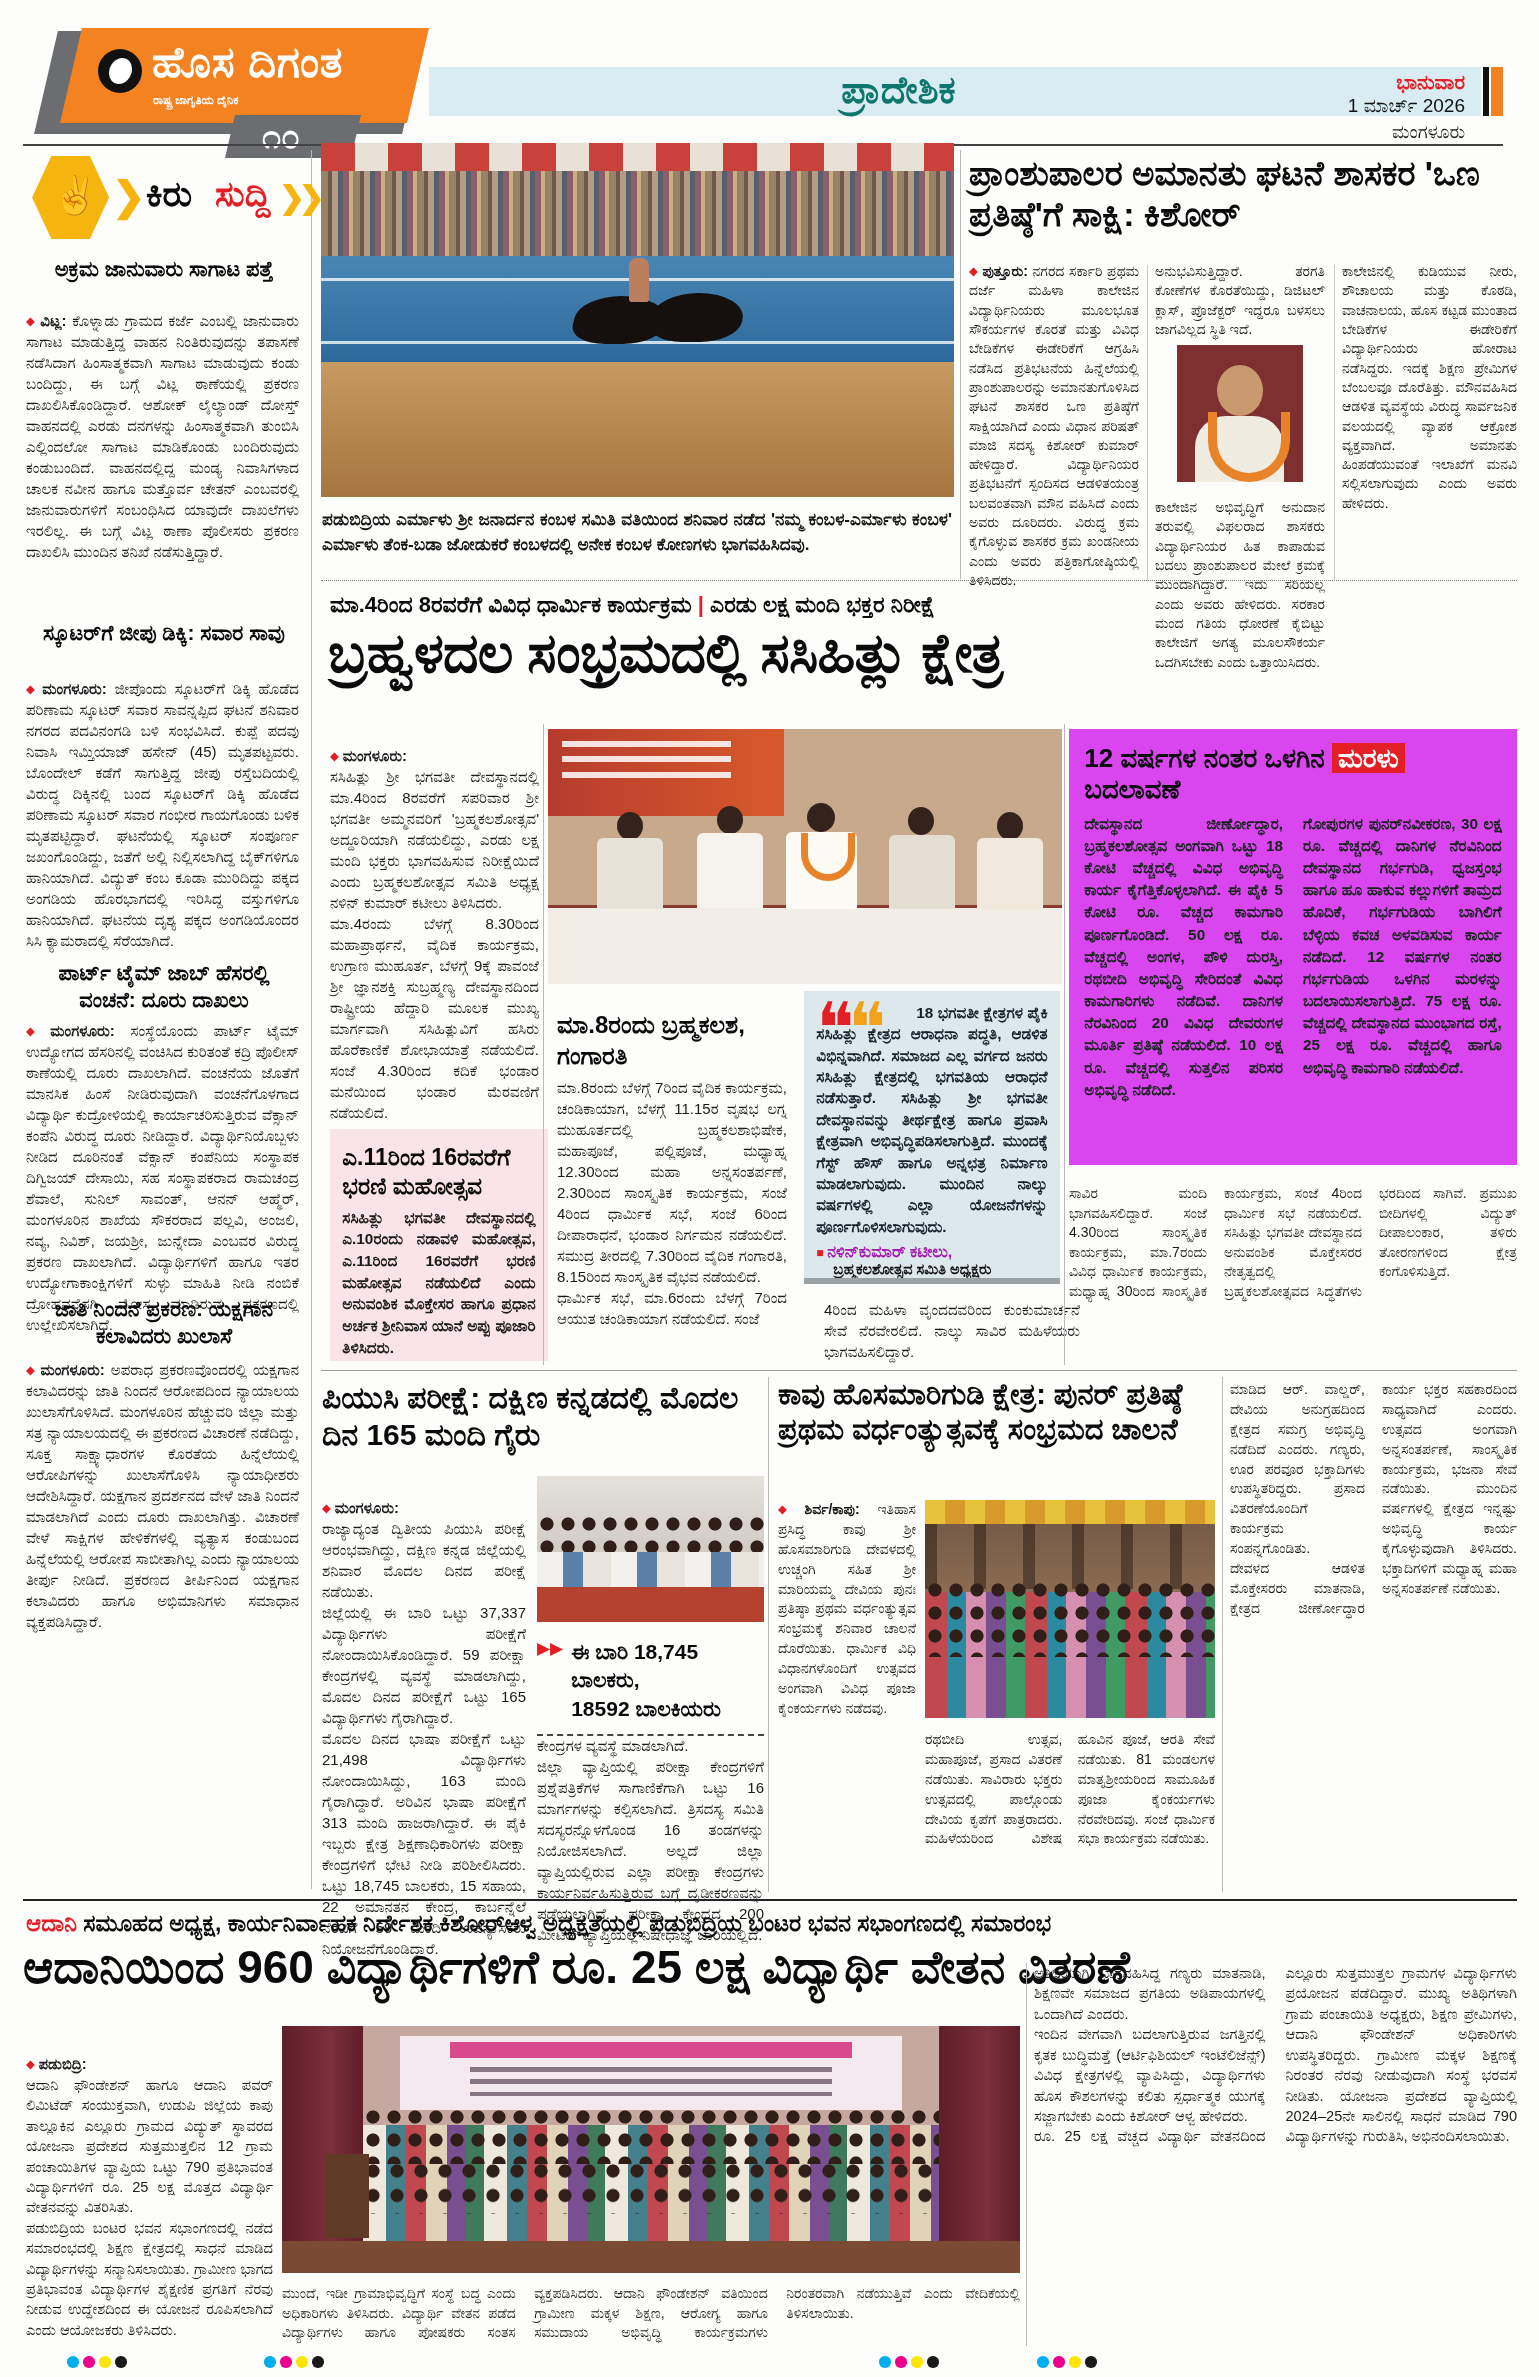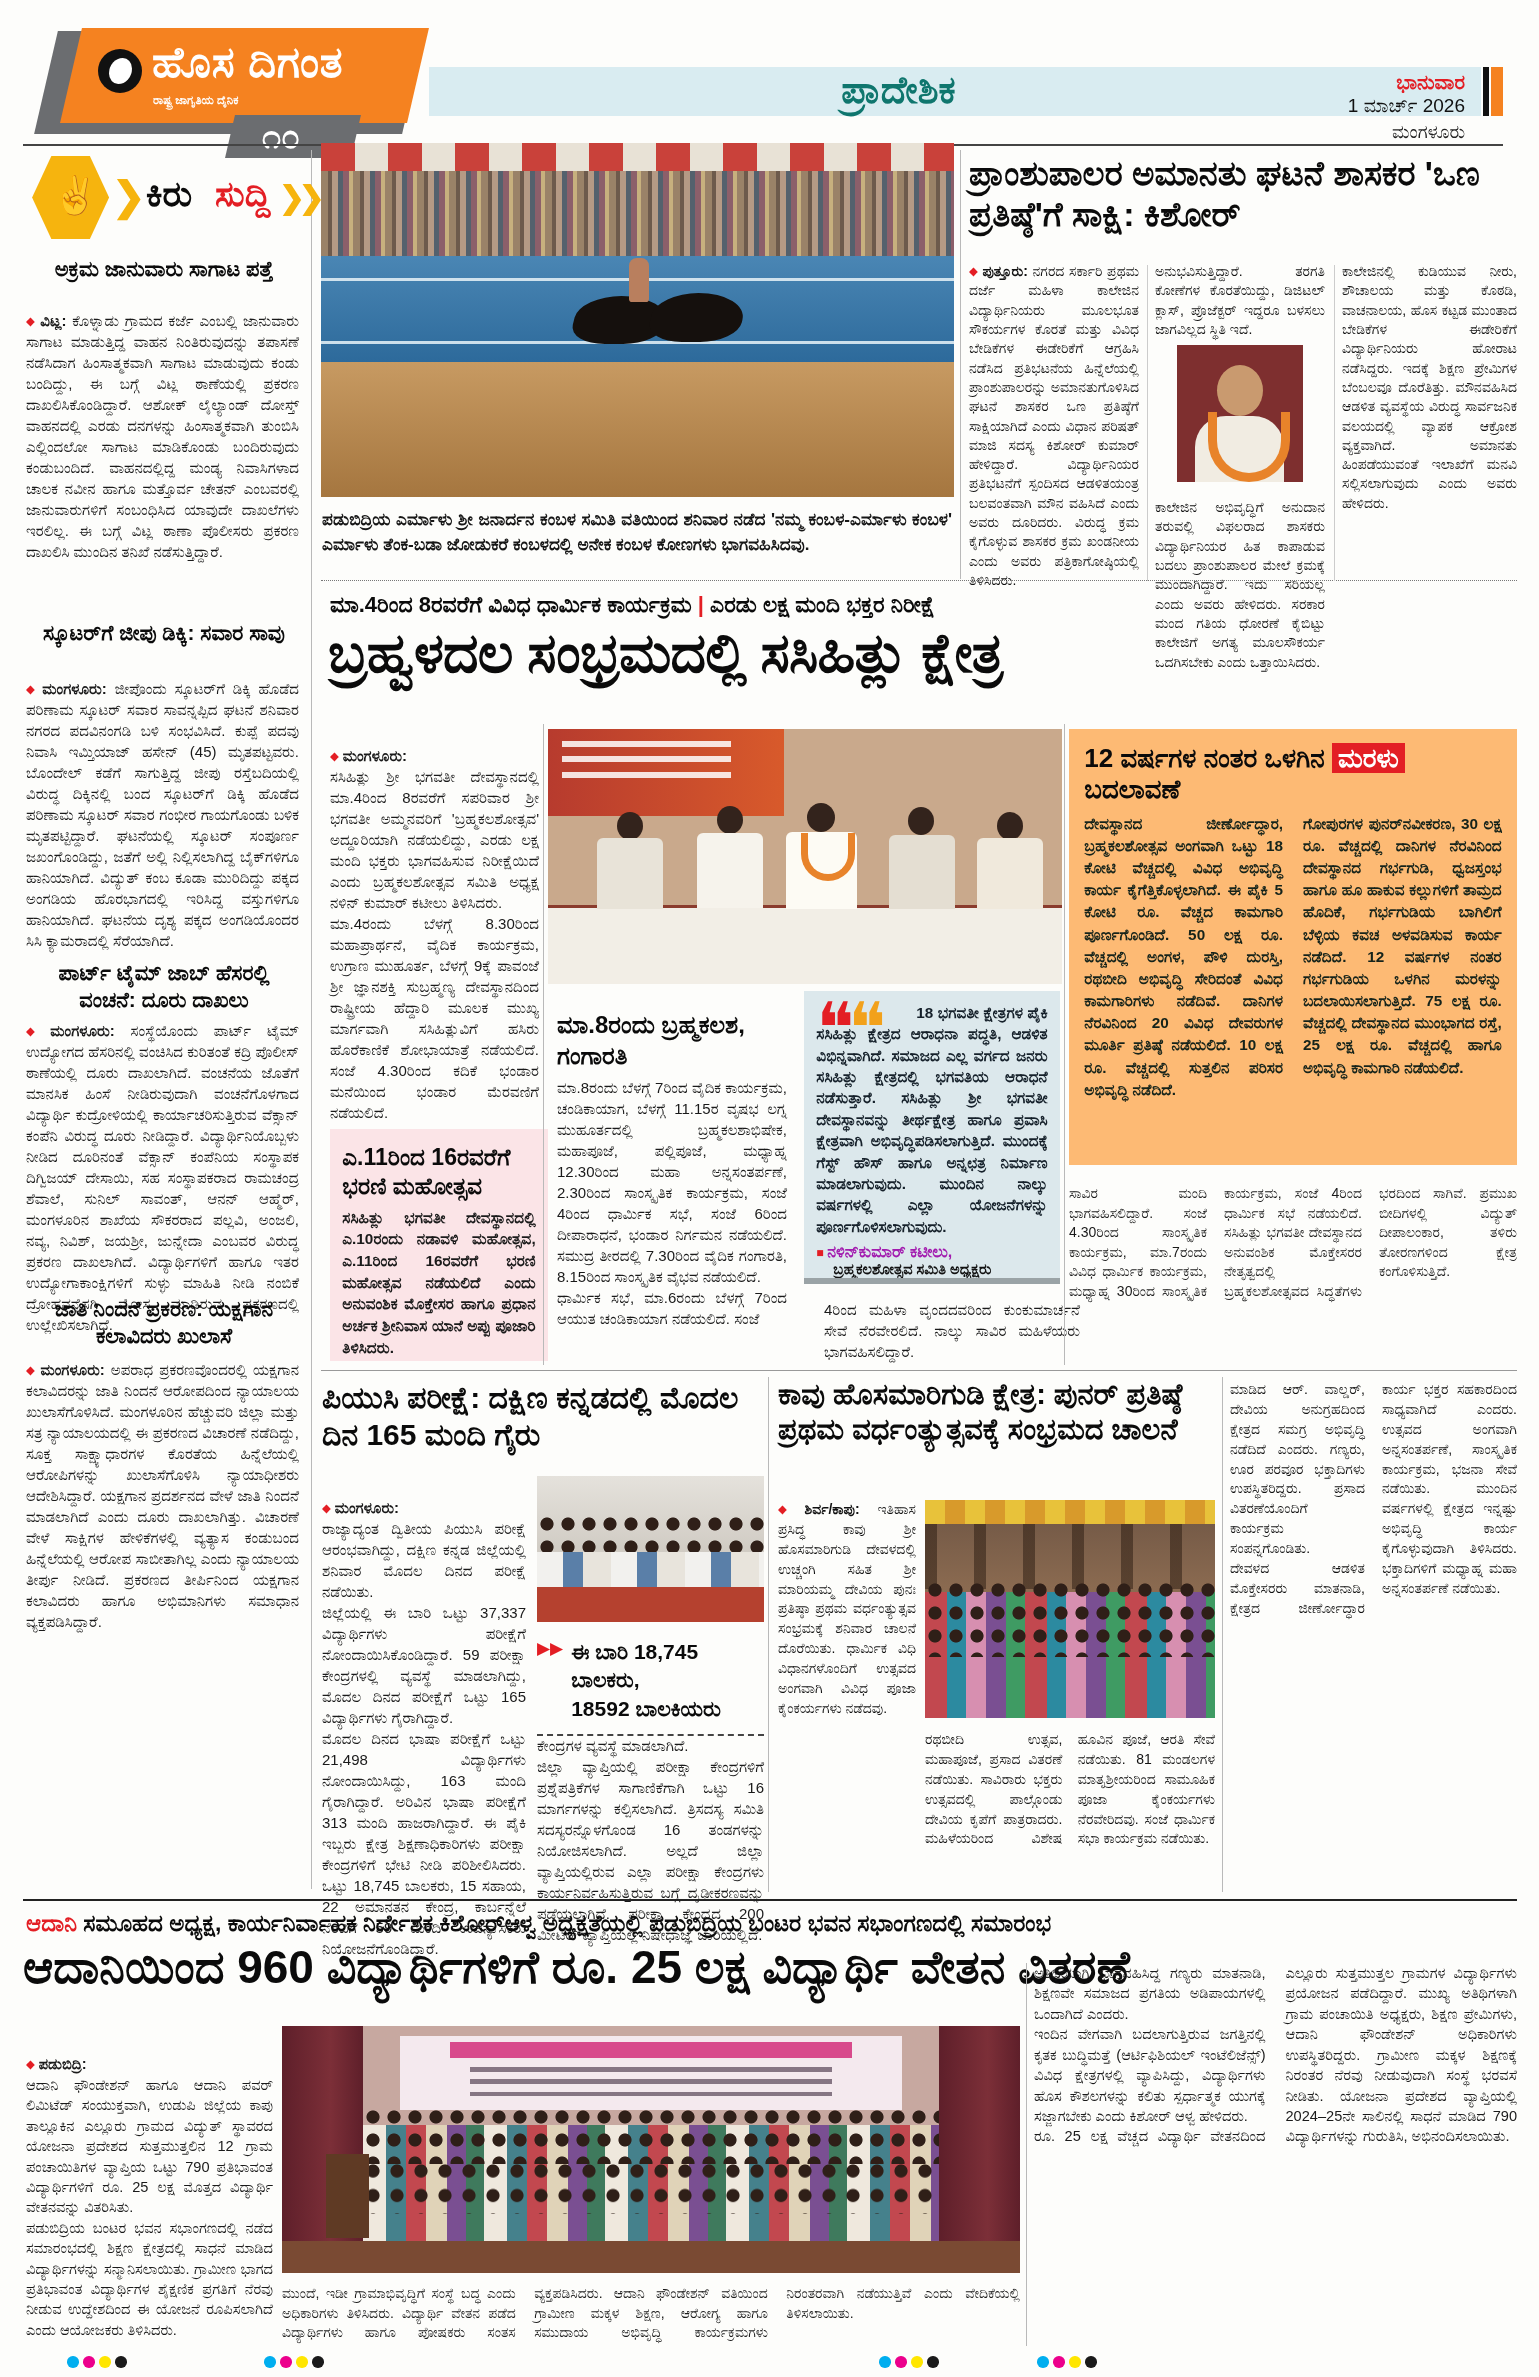--- a/index.html
+++ b/index.html
@@ -170,21 +170,21 @@
     <span style="color:#e31e24;font-size:12.3px;">■</span>
     <b style="color:#a21caf;font-size:16px;">ನಳಿನ್‌ಕುಮಾರ್ ಕಟೀಲು,</b><br>
     <span style="font-size:14.6px;font-weight:600;margin-left:17px;">ಬ್ರಹ್ಮಕಲಶೋತ್ಸವ ಸಮಿತಿ ಅಧ್ಯಕ್ಷರು</span>
   </div>
   <div class="abs" style="left:0;bottom:-6.1px;width:100%;height:6.1px;background:#9aa3a6;"></div>
 </div>
 <div class="abs just body-txt" style="left:824px;top:1299px;width:256px;">4ರಿಂದ ಮಹಿಳಾ ವೃಂದದವರಿಂದ ಕುಂಕುಮಾರ್ಚನೆ ಸೇವೆ ನೆರವೇರಲಿದೆ. ನಾಲ್ಕು ಸಾವಿರ ಮಹಿಳೆಯರು ಭಾಗವಹಿಸಲಿದ್ದಾರೆ.</div>
 
 <div class="vline" style="left:1064px;top:724px;height:641px;"></div>
 
-<div class="abs" style="left:1069px;top:729px;width:448px;height:436px;background:#fdba74;">
+<div class="abs" style="left:1069px;top:729px;width:448px;height:436px;background:#d946ef;">
   <div style="margin:14px 15.3px 7.7px 15.3px;font-size:26px;font-weight:bold;color:#0b0b0b;">
     <span>12 ವರ್ಷಗಳ ನಂತರ ಒಳಗಿನ </span><span style="background:#e31e24;color:#fff;padding:0 6.1px;">ಮರಳು</span><span> ಬದಲಾವಣೆ</span>
   </div>
   <div class="just pre" style="margin:0 15.3px;font-size:15.3px;font-weight:600;line-height:1.45;columns:2;column-gap:20px;color:#15231a;">ದೇವಸ್ಥಾನದ ಜೀರ್ಣೋದ್ಧಾರ, ಬ್ರಹ್ಮಕಲಶೋತ್ಸವ ಅಂಗವಾಗಿ ಒಟ್ಟು 18 ಕೋಟಿ ವೆಚ್ಚದಲ್ಲಿ ವಿವಿಧ ಅಭಿವೃದ್ಧಿ ಕಾರ್ಯ ಕೈಗೆತ್ತಿಕೊಳ್ಳಲಾಗಿದೆ. ಈ ಪೈಕಿ 5 ಕೋಟಿ ರೂ. ವೆಚ್ಚದ ಕಾಮಗಾರಿ ಪೂರ್ಣಗೊಂಡಿದೆ. 50 ಲಕ್ಷ ರೂ. ವೆಚ್ಚದಲ್ಲಿ ಅಂಗಳ, ಪೌಳಿ ದುರಸ್ತಿ, ರಥಬೀದಿ ಅಭಿವೃದ್ಧಿ ಸೇರಿದಂತೆ ವಿವಿಧ ಕಾಮಗಾರಿಗಳು ನಡೆದಿವೆ. ದಾನಿಗಳ ನೆರವಿನಿಂದ 20 ವಿವಿಧ ದೇವರುಗಳ ಮೂರ್ತಿ ಪ್ರತಿಷ್ಠೆ ನಡೆಯಲಿದೆ. 10 ಲಕ್ಷ ರೂ. ವೆಚ್ಚದಲ್ಲಿ ಸುತ್ತಲಿನ ಪರಿಸರ ಅಭಿವೃದ್ಧಿ ನಡೆದಿದೆ.
 ಗೋಪುರಗಳ ಪುನರ್‌ನವೀಕರಣ, 30 ಲಕ್ಷ ರೂ. ವೆಚ್ಚದಲ್ಲಿ ದಾನಿಗಳ ನೆರವಿನಿಂದ ದೇವಸ್ಥಾನದ ಗರ್ಭಗುಡಿ, ಧ್ವಜಸ್ತಂಭ ಹಾಗೂ ಹೂ ಹಾಕುವ ಕಲ್ಲುಗಳಿಗೆ ತಾಮ್ರದ ಹೊದಿಕೆ, ಗರ್ಭಗುಡಿಯ ಬಾಗಿಲಿಗೆ ಬೆಳ್ಳಿಯ ಕವಚ ಅಳವಡಿಸುವ ಕಾರ್ಯ ನಡೆದಿದೆ. 12 ವರ್ಷಗಳ ನಂತರ ಗರ್ಭಗುಡಿಯ ಒಳಗಿನ ಮರಳನ್ನು ಬದಲಾಯಿಸಲಾಗುತ್ತಿದೆ. 75 ಲಕ್ಷ ರೂ. ವೆಚ್ಚದಲ್ಲಿ ದೇವಸ್ಥಾನದ ಮುಂಭಾಗದ ರಸ್ತೆ, 25 ಲಕ್ಷ ರೂ. ವೆಚ್ಚದಲ್ಲಿ ಹಾಗೂ ಅಭಿವೃದ್ಧಿ ಕಾಮಗಾರಿ ನಡೆಯಲಿದೆ.</div>
 </div>
 <div class="abs just body-txt" style="left:1069px;top:1184px;width:448px;columns:3;column-gap:17px;font-size:14px;">ಸಾವಿರ ಮಂದಿ ಭಾಗವಹಿಸಲಿದ್ದಾರೆ. ಸಂಜೆ 4.30ರಿಂದ ಸಾಂಸ್ಕೃತಿಕ ಕಾರ್ಯಕ್ರಮ, ಮಾ.7ರಂದು ವಿವಿಧ ಧಾರ್ಮಿಕ ಕಾರ್ಯಕ್ರಮ, ಮಧ್ಯಾಹ್ನ 30ರಿಂದ ಸಾಂಸ್ಕೃತಿಕ ಕಾರ್ಯಕ್ರಮ, ಸಂಜೆ 4ರಿಂದ ಧಾರ್ಮಿಕ ಸಭೆ ನಡೆಯಲಿದೆ. ಸಸಿಹಿತ್ಲು ಭಗವತೀ ದೇವಸ್ಥಾನದ ಅನುವಂಶಿಕ ಮೊಕ್ತೇಸರರ ನೇತೃತ್ವದಲ್ಲಿ ಬ್ರಹ್ಮಕಲಶೋತ್ಸವದ ಸಿದ್ಧತೆಗಳು ಭರದಿಂದ ಸಾಗಿವೆ. ಪ್ರಮುಖ ಬೀದಿಗಳಲ್ಲಿ ವಿದ್ಯುತ್ ದೀಪಾಲಂಕಾರ, ತಳಿರು ತೋರಣಗಳಿಂದ ಕ್ಷೇತ್ರ ಕಂಗೊಳಿಸುತ್ತಿದೆ.</div>
 
 <div class="hline" style="left:321px;top:1370px;width:1196px;background:#999;height:0.8px;"></div>
 

